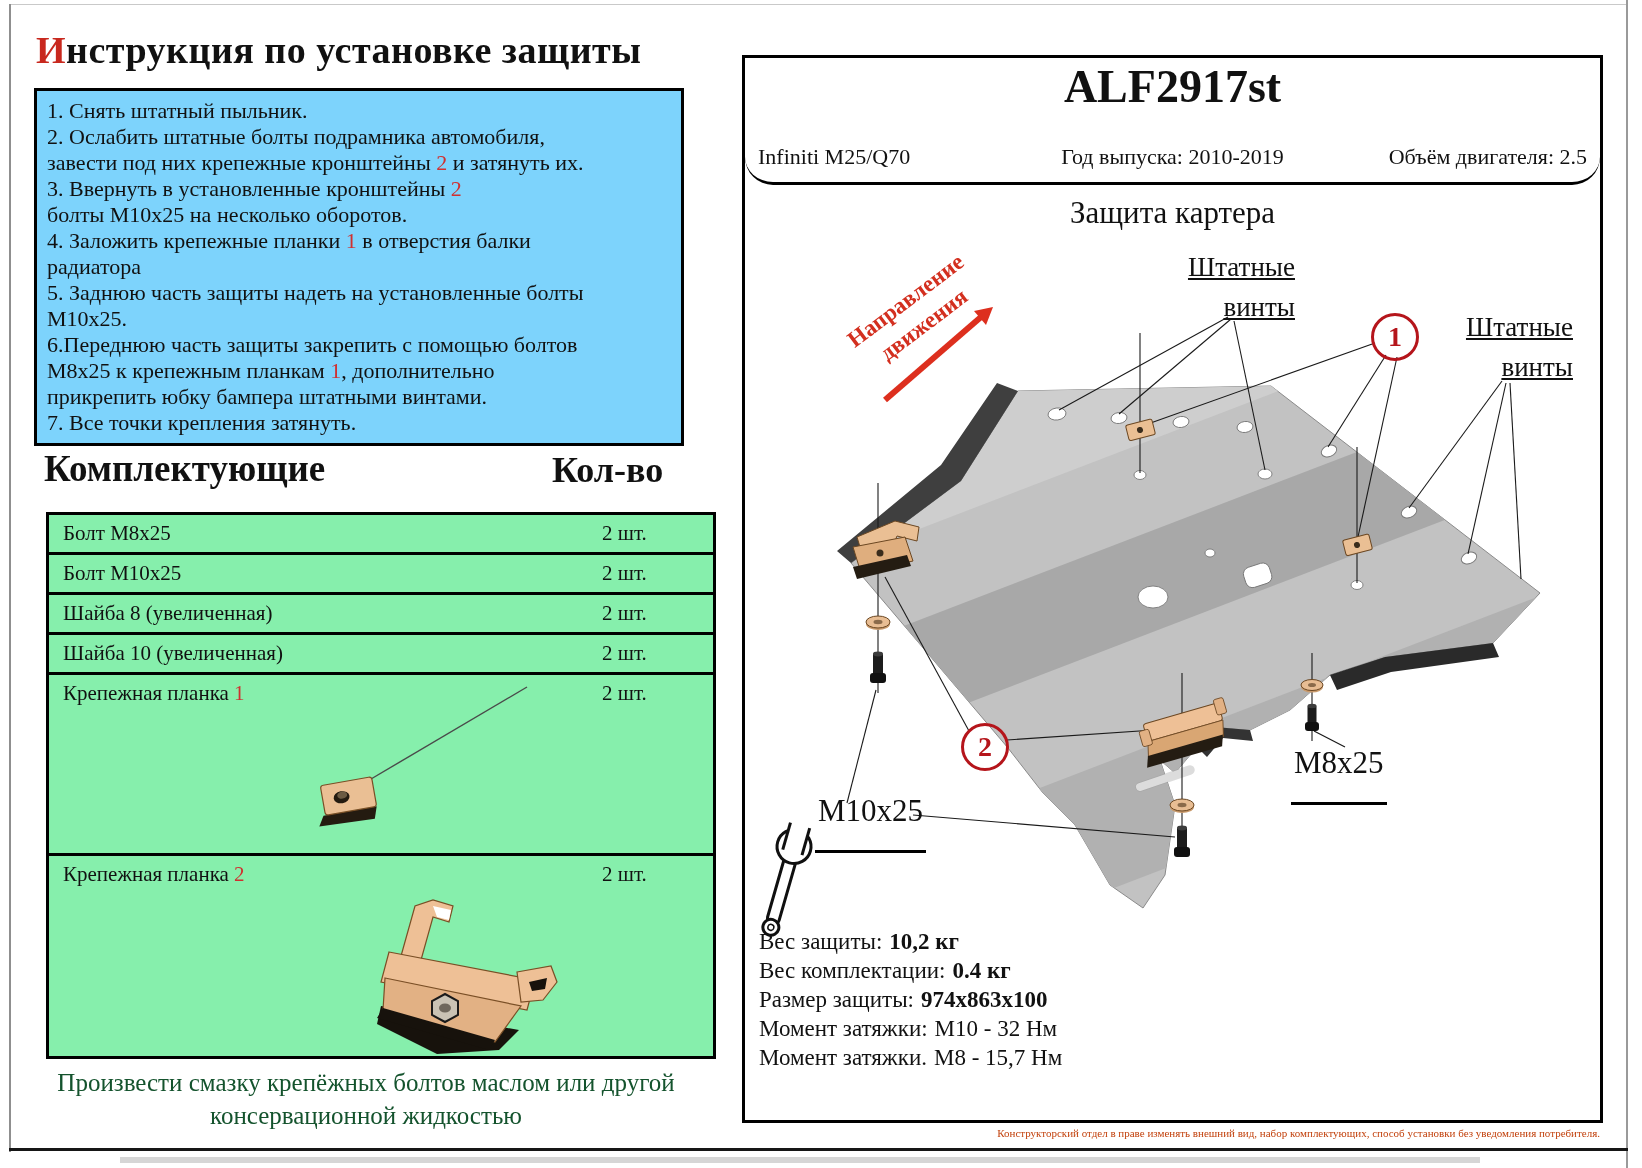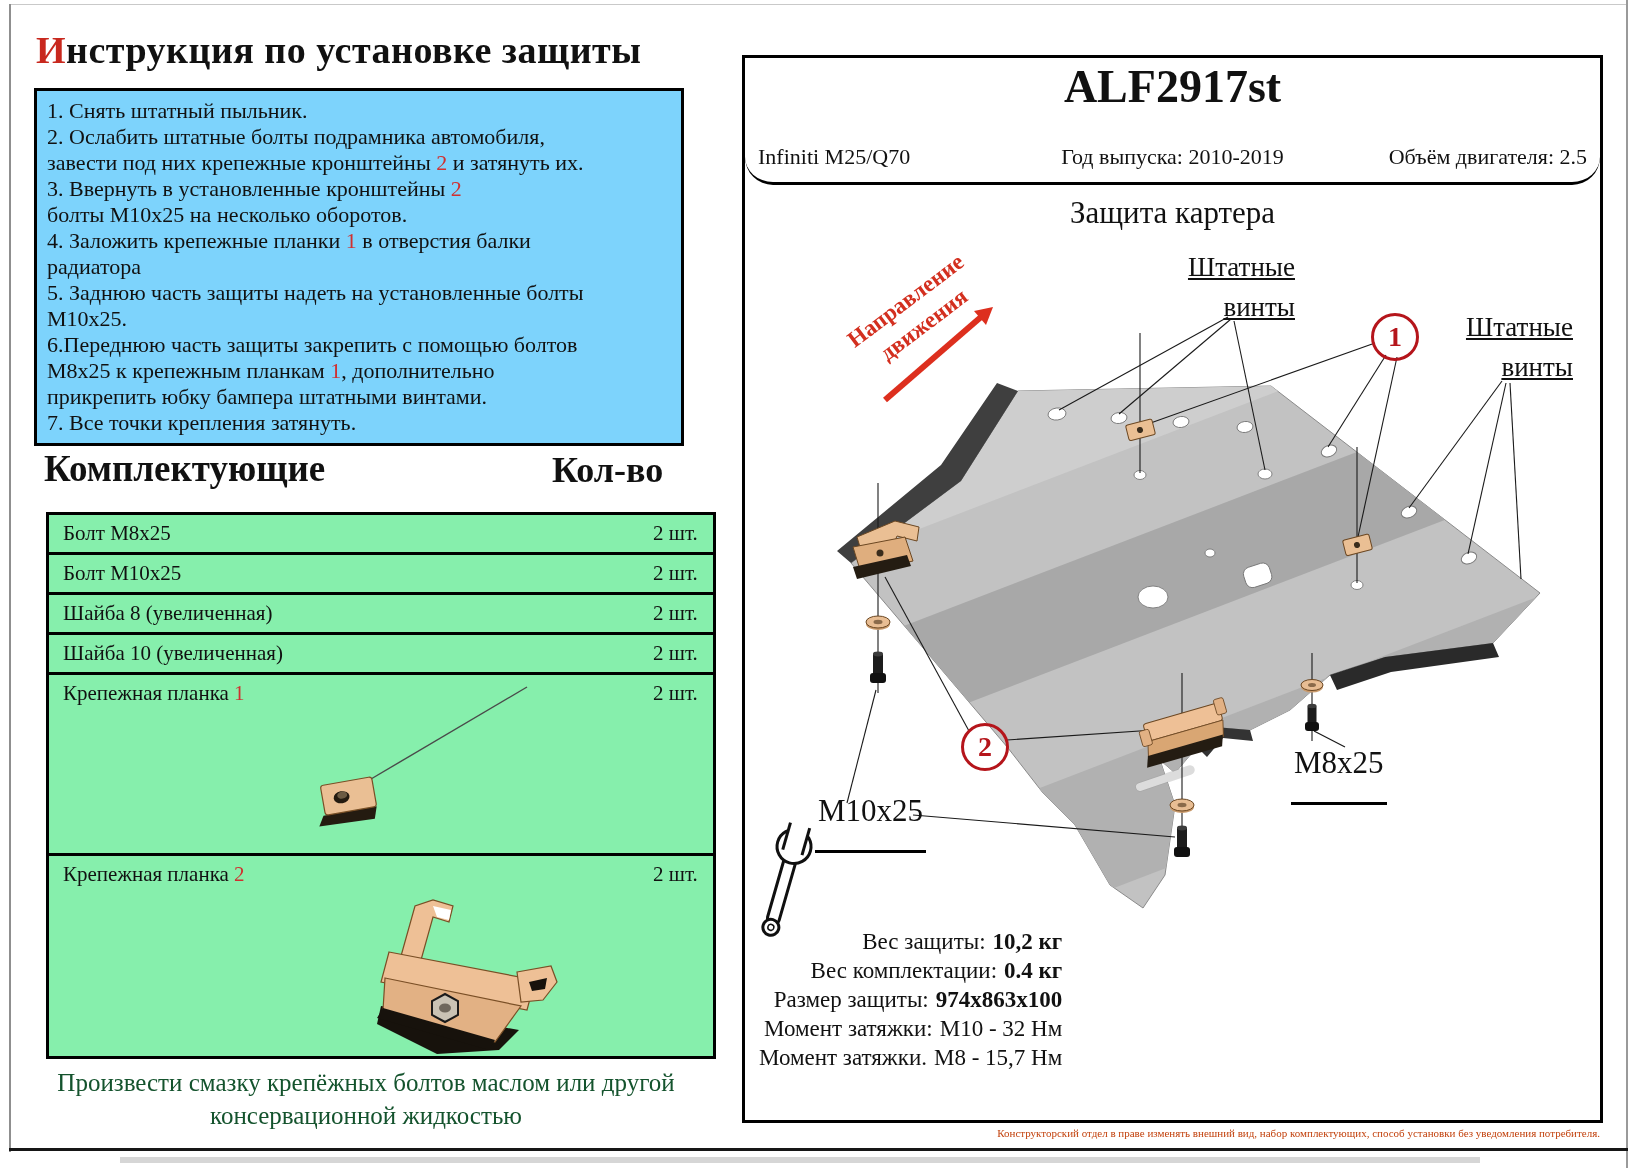--- a/index.html
+++ b/index.html
@@ -18,21 +18,21 @@
   .doc-title .accent{color:#c8281e;}
   .instr-box{left:34px;top:88px;width:624px;padding:7px 10px;border:3px solid #000;background:#7dd3fc;}
   .instr-line{font-size:22px;line-height:26px;white-space:nowrap;}
   .comp-heading{left:44px;top:447px;font-size:37px;font-weight:bold;}
   .qty-heading{left:552px;top:449px;font-size:36px;font-weight:bold;}
   .comp-table{left:34px;top:512px;width:664px;border:3px solid #000;background:#86efac;margin-left:12px;}
   .comp-row{position:relative;border-bottom:3px solid #000;height:37px;}
   .comp-row.tall-1{height:178px;}
   .comp-row.tall-2{height:200px;border-bottom:none;}
   .comp-label{position:absolute;left:14px;top:0;font-size:21px;line-height:37px;white-space:nowrap;}
-  .comp-qty{position:absolute;left:604px;top:0;font-size:21px;line-height:37px;}
+  .comp-qty{position:absolute;left:553px;top:0;font-size:21px;line-height:37px;}
   .row-art{position:absolute;left:0;top:0;width:664px;height:100%;}
   .lube-note{left:34px;top:1066px;width:664px;text-align:center;color:#14532d;
              font-size:25px;line-height:33px;font-weight:500;}
   
   .panel{left:742px;top:55px;width:861px;height:1068px;border:3px solid #000;box-sizing:border-box;background:#fff;}
   .panel-header{position:relative;height:124px;border-bottom:3px solid #000;border-radius:28px;}
   .product-code{position:absolute;left:0;top:2px;width:100%;text-align:center;font-size:46px;font-weight:bold;}
   .header-meta{position:absolute;left:13px;right:13px;top:86px;font-size:22px;}
   .meta-vehicle{position:absolute;left:0;top:0;white-space:nowrap;}
   .meta-year{position:absolute;left:50%;transform:translateX(-50%);top:0;white-space:nowrap;}
@@ -47,21 +47,21 @@
   .callout{position:absolute;width:42px;height:42px;border:3px solid #b5151b;border-radius:50%;
            color:#b5151b;font-size:28px;font-weight:bold;display:flex;align-items:center;justify-content:center;}
   .callout.c1{left:626px;top:128px;}
   .callout.c2{left:216px;top:538px;}
   .bolt-label{position:absolute;font-size:31px;font-weight:500;border-bottom:3px solid #000;padding:0 3px 21px 3px;}
   .bolt-label.m10{left:70px;top:608px;text-align:center;}
   .bolt-label.m8{left:546px;top:560px;}
   .dir-label{position:absolute;left:70px;top:98px;width:200px;text-align:center;color:#d32f1f;
              font-size:23px;font-weight:bold;line-height:30px;transform:rotate(-37deg);}
   .specs{position:absolute;left:14px;top:742px;font-size:23px;line-height:29px;}
-  .spec-line{white-space:nowrap;text-align:right;}
+  .spec-line{white-space:nowrap;}
   .spec-value{margin-left:7px;}
   .spec-value.bold{font-weight:bold;}
   .disclaimer{left:742px;top:1127px;width:858px;text-align:right;font-size:11px;color:#c2410c;}
 </style>
 </head>
 <body>
 
 <div class="page">
 
   <div class="abs edge-top"></div>

